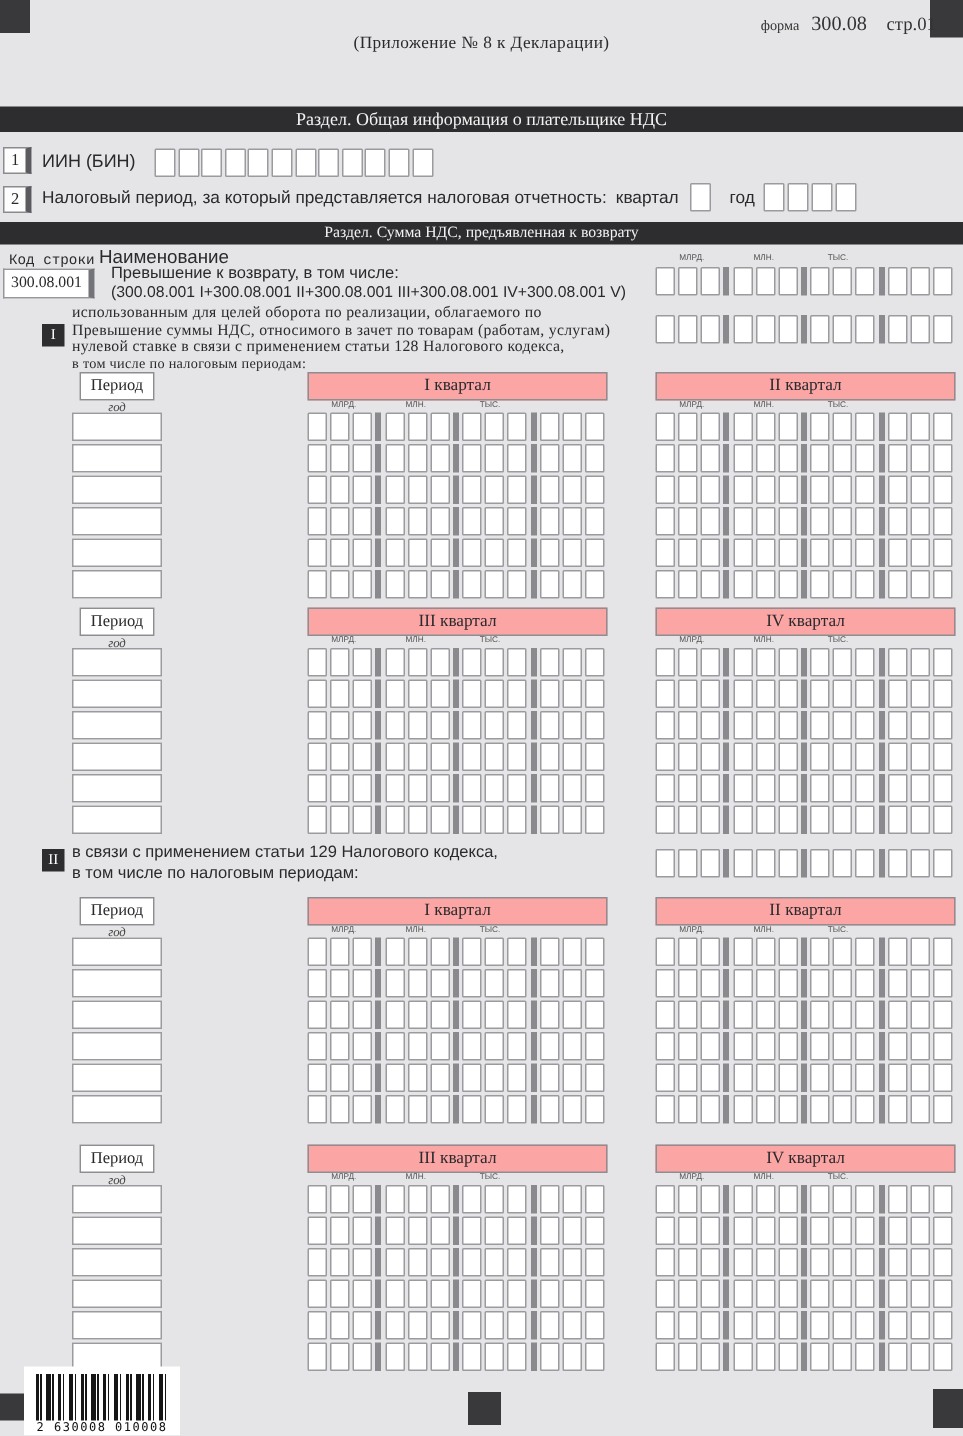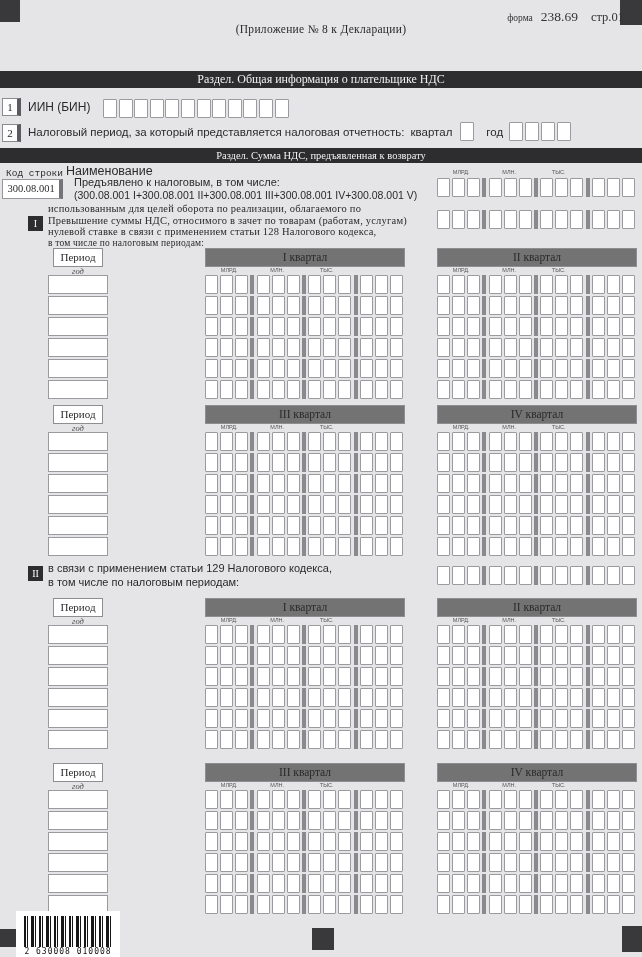--- a/index.html
+++ b/index.html
@@ -66,21 +66,21 @@
   .block{position:absolute;left:0;width:642px;}
   .pcol{position:absolute;left:48px;top:0;width:60px;}
   .pheader{box-sizing:border-box;margin-left:5px;width:50px;height:19px;background:#fff;border:1px solid #8e8e92;
     text-align:center;font-size:11px;line-height:17px;font-family:"Liberation Serif",serif;}
   .ylabel{height:8px;text-align:center;font-style:italic;font-size:8.5px;line-height:8px;
     font-family:"Liberation Serif",serif;color:#444;}
   .yearcol .yearbox{box-sizing:border-box;width:60px;height:19px;background:#fff;border:1px solid #9b9b9f;margin-bottom:2px;}
   .qt{position:absolute;top:0;width:200px;}
   .qt.qleft{left:205px;}
   .qt.qright{left:437px;}
-  .qheader{box-sizing:border-box;height:19px;background:#737373;border:1px solid #8e8e92;text-align:center;
+  .qheader{box-sizing:border-box;height:19px;background:#fca5a5;border:1px solid #8e8e92;text-align:center;
     font-size:11.5px;line-height:17px;font-family:"Liberation Serif",serif;}
   .qt .mlabels{width:198px;}
   .qt .money-row{margin-bottom:2px;}
   
   .barcode{position:absolute;left:16px;top:911px;width:104px;height:46px;background:#fff;}
   .bars{position:absolute;left:8px;top:5px;width:88px;height:31px;
     background:repeating-linear-gradient(90deg,#161616 0 2px,#fff 2px 3px,#161616 3px 4px,#fff 4px 7px,#161616 7px 10px,#fff 10px 11px,#161616 11px 12px,#fff 12px 15px);}
   .bdigits{position:absolute;left:0;bottom:1px;width:100%;text-align:center;
     font-family:"DejaVu Sans Mono",monospace;font-size:8px;letter-spacing:1px;color:#111;}
 </style>
@@ -88,21 +88,21 @@
 <body style="--bg: #e5e5e7; --barbg: #2d2d2f; --accent: #39393b; --sepc: #8a8a8e;">
 
 <div class="sq" style="left:0;top:0;width:20px;height:22px;"></div>
 <div class="sq" style="left:620px;top:0;width:22px;height:25px;"></div>
 <div class="sq" style="left:0;top:929px;width:20px;height:18px;"></div>
 <div class="sq" style="left:312px;top:928px;width:22px;height:22px;"></div>
 <div class="sq" style="left:622px;top:926px;width:20px;height:26px;"></div>
 
 <div class="formref">
   <span class="flabel">форма</span>
-  <span class="fnum">238.69</span>
+  <span class="fnum">300.08</span>
   <span class="fpage">стр.01</span>
 </div>
 
 <div class="title">
   <div class="t3">(Приложение № 8 к Декларации)</div>
 </div>
 
 <div class="bar bar1">Раздел. Общая информация о плательщике НДС</div>
 
 <div class="numbadge" style="left:2px;top:98px;">1</div>
@@ -141,21 +141,21 @@
       <div class="cell big"></div>
     </span>
 </div>
 
 <div class="bar bar2">Раздел. Сумма НДС, предъявленная к возврату</div>
 
 <div class="codecol">Код строки</div>
 <div class="namecol">Наименование</div>
 
 <div class="codebox">300.08.001</div>
-<div class="nline1">Предъявлено к налоговым, в том числе:</div>
+<div class="nline1">Превышение к возврату, в том числе:</div>
 <div class="nline2">(300.08.001 I+300.08.001 II+300.08.001 III+300.08.001 IV+300.08.001 V)</div>
 <div class="mlabels mlabels-abs" style="top:169px;">
     <span class="ml ml0">МЛРД.</span>
     <span class="ml ml1">МЛН.</span>
     <span class="ml ml2">ТЫС.</span>
   </div>
 <div class="money-row money-abs" style="top:178px;">
     <div class="cell"></div>
     <div class="cell"></div>
     <div class="cell"></div>

